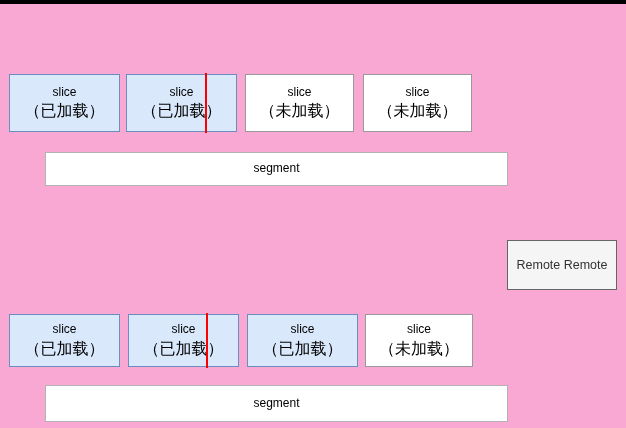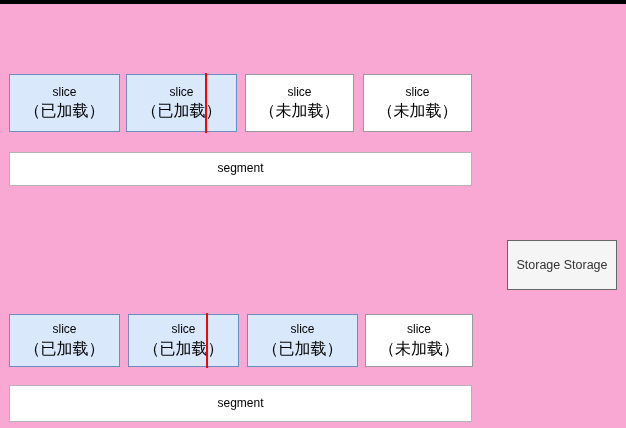--- a/index.html
+++ b/index.html
@@ -46,20 +46,21 @@
   }
   
   .slice-unloaded {
     background: #ffffff;
     border: 1px solid #999999;
   }
   
   .segment-bar {
     background: #ffffff;
     border: 1px solid #b3b3b3;
+    margin-left: 36px;
   }
   
   .remote-storage {
     background: #f5f5f5;
     border: 1px solid #666666;
     color: #333333;
   }
 
   .slice-title {
     font-size: 12px;
@@ -109,21 +110,21 @@
     <span class="slice-state">（未加载）</span>
   </div>
 
   <div class="marker-line" style="left:205px; top:69px; height:60px;"></div>
 
   <div class="box segment-bar" style="left:9px; top:148px; width:463px; height:34px;">
     <span class="segment-label">segment</span>
   </div>
 
   <div class="box remote-storage" style="left:507px; top:236px; width:110px; height:50px;">
-    <span class="remote-label">Storage Storage</span>
+    <span class="remote-label">Remote Remote</span>
   </div>
 
   <div class="box slice-loaded" style="left:9px; top:310px; width:111px; height:53px;">
     <span class="slice-title">slice</span>
     <span class="slice-state">（已加载）</span>
   </div>
 
   <div class="box slice-loaded" style="left:128px; top:310px; width:111px; height:53px;">
     <span class="slice-title">slice</span>
     <span class="slice-state">（已加载）</span>

